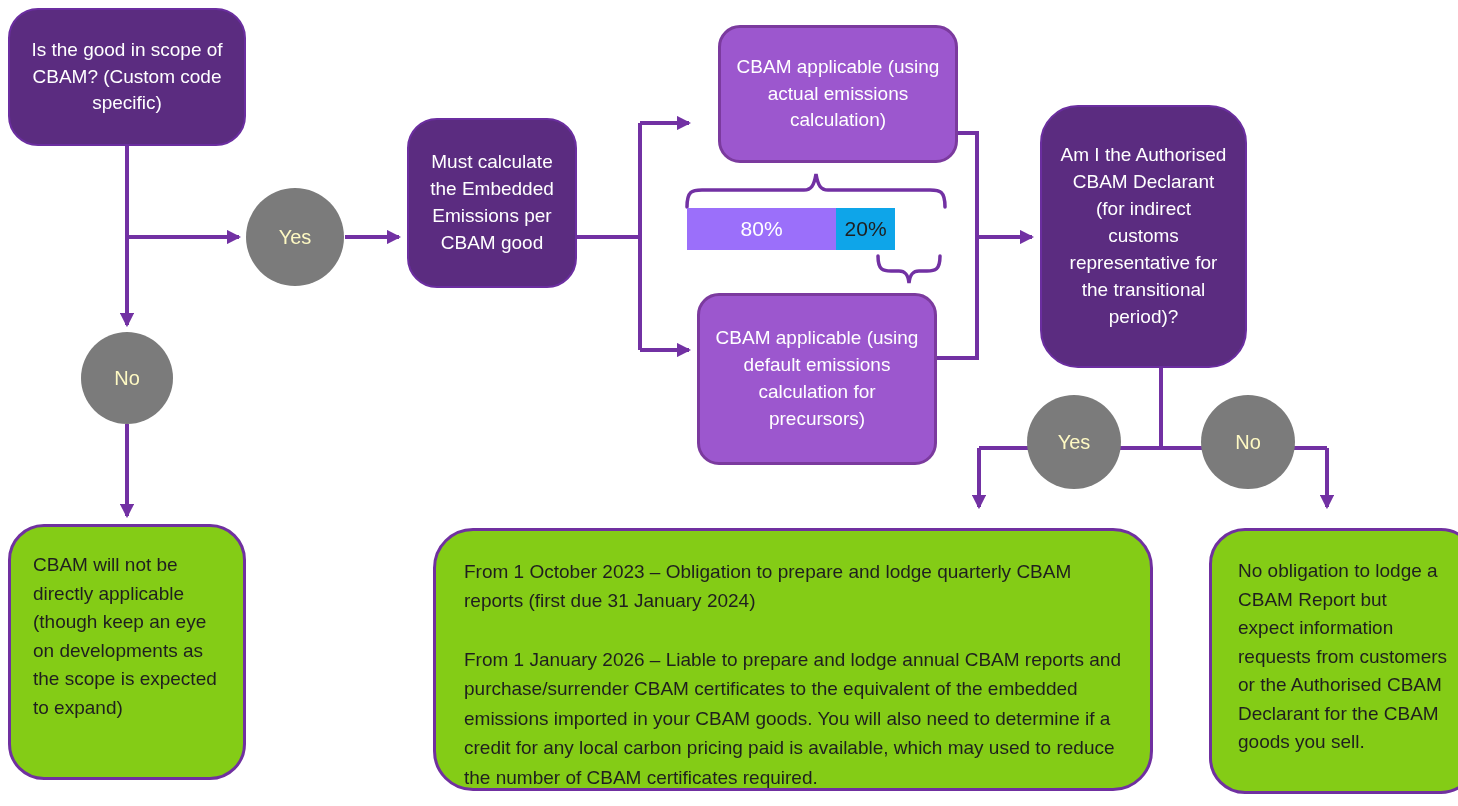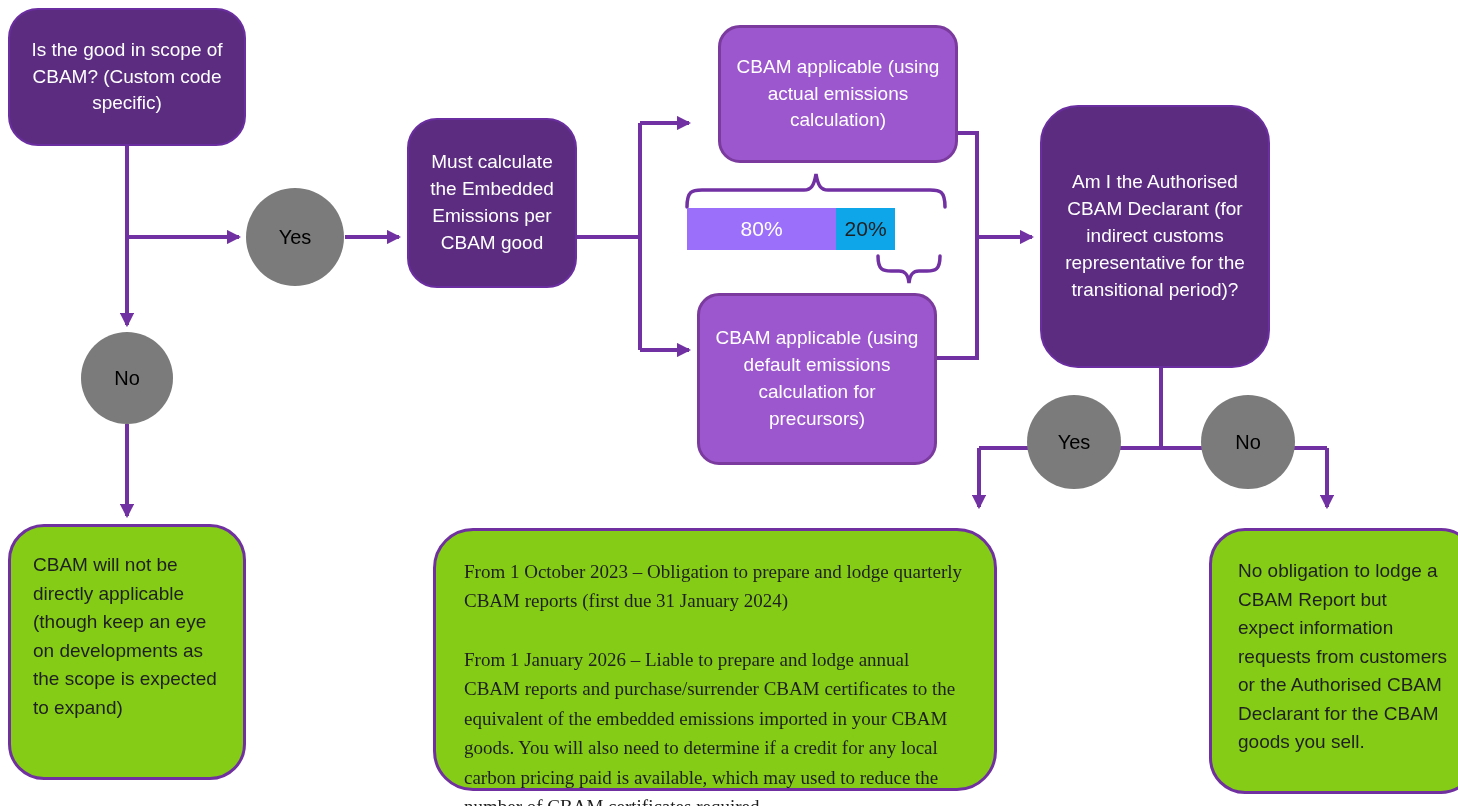--- a/index.html
+++ b/index.html
@@ -29,45 +29,45 @@
     background:#9C57CE;
     border:3px solid #7B3A9E;
     border-radius:22px;
     color:#ffffff;
     font-size:19px;line-height:1.42;font-weight:500;
     padding:10px 14px;
   }
   .circle{
     background:#7B7B7B;
     border-radius:50%;
-    color:#000000;
+    color:#fef9c3;
     font-size:20px;font-weight:500;
     z-index:3;
   }
   .box-outcome{
     background:#84cc16;
     border:3px solid #7030A0;
     color:#1F1F1F;
     font-size:19px;line-height:1.5;font-weight:400;
     text-align:left;
     align-items:flex-start;justify-content:flex-start;
     flex-direction:column;
   }
   
   #scope-box{left:8px;top:8px;width:238px;height:138px;}
   #yes1{left:246px;top:188px;width:98px;height:98px;}
   #no1{left:81px;top:332px;width:92px;height:92px;}
   #must-box{left:407px;top:118px;width:170px;height:170px;}
   #actual-box{left:718px;top:25px;width:240px;height:138px;}
   #default-box{left:697px;top:293px;width:240px;height:172px;}
-  #declarant-box{left:1040px;top:105px;width:230px;height:263px;border-radius:38px;}
+  #declarant-box{left:1040px;top:105px;width:207px;height:263px;border-radius:38px;}
   #yes2{left:1027px;top:395px;width:94px;height:94px;}
   #no2{left:1201px;top:395px;width:94px;height:94px;}
   #outcome-left{left:8px;top:524px;width:238px;height:256px;border-radius:36px;padding:24px 22px;}
-  #outcome-center{left:433px;top:528px;width:564px;height:263px;border-radius:40px;padding:26px 28px;font-family:Liberation Serif, serif;}
+  #outcome-center{left:433px;top:528px;width:720px;height:263px;border-radius:40px;padding:26px 28px;}
   #outcome-right{left:1185px;top:528px;width:268px;height:266px;border-radius:36px;padding:26px 26px;margin-left:24px;}
   #outcome-center p{margin:0 0 29px 0;line-height:1.55;}
   #outcome-center p:last-child{margin-bottom:16px;}
   
   #split-bar{
     position:absolute;left:687px;top:208px;width:208px;height:42px;
     display:flex;z-index:2;
   }
   .bar-seg{display:flex;align-items:center;justify-content:center;font-size:21px;}
   #bar-seg-80{width:185px;background:#9B6FFA;color:#ffffff;}

